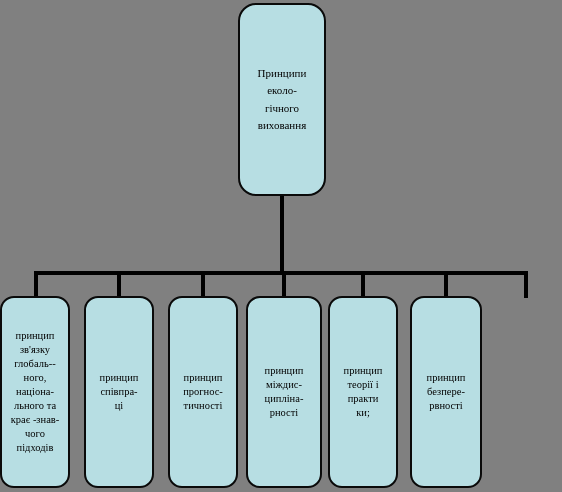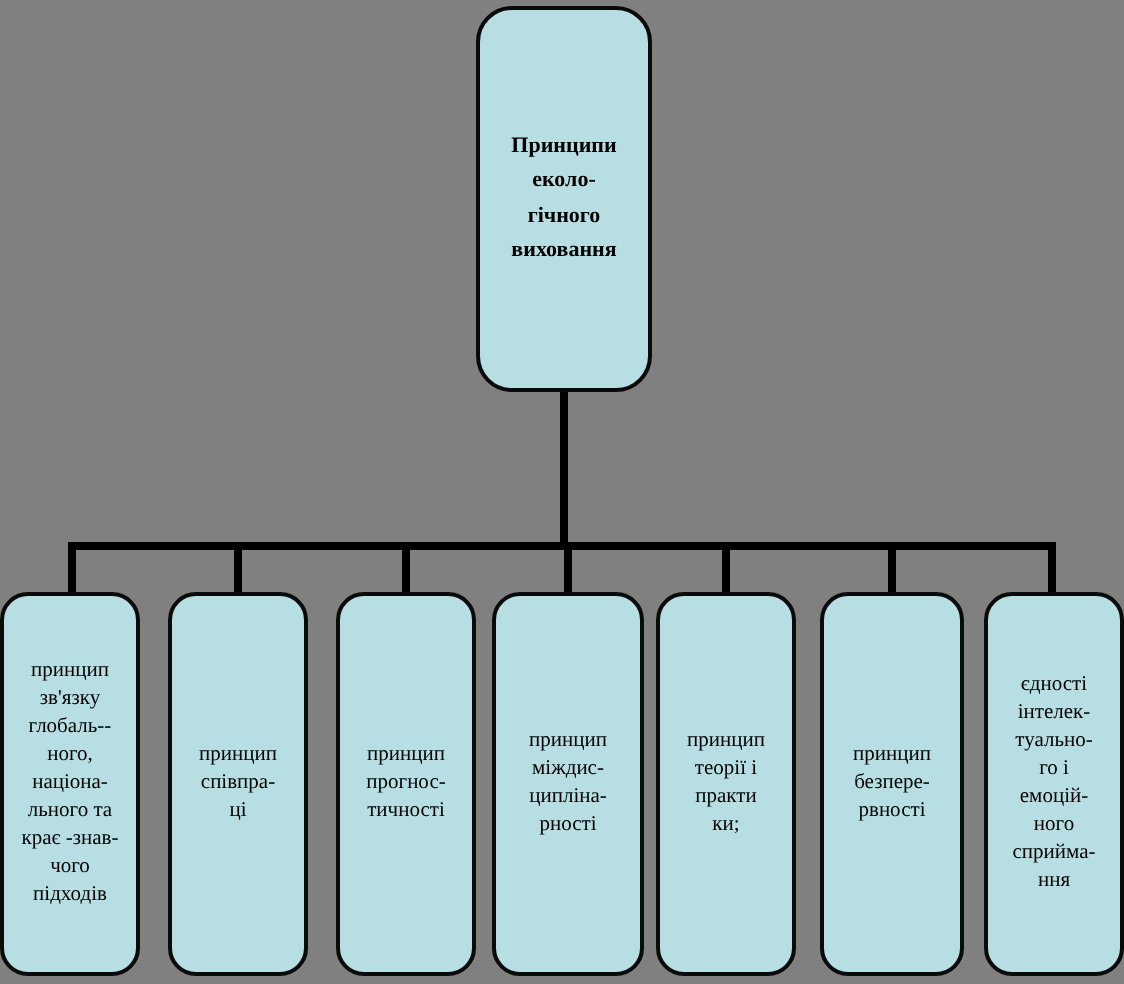--- a/index.html
+++ b/index.html
@@ -57,21 +57,21 @@
   #node-root {
     left: 238px;
     top: 3px;
     width: 88px;
     height: 193px;
     border-radius: 18px;
   }
   #node-root .label {
     font-size: 11px;
     line-height: 1.55;
-    font-weight: bold;
+    font-weight: normal;
   }
 
   
   .leaf {
     top: 296px;
     height: 192px;
     width: 70px;
   }
   .leaf .label {
     font-size: 10.5px;
@@ -140,24 +140,14 @@
     <span class="label">принцип
 теорії і
 практи
 ки;</span>
   </div>
   <div class="node leaf" id="node-leaf-6">
     <span class="label">принцип
 безпере-
 рвності</span>
   </div>
-  <div class="node leaf" id="node-leaf-7">
-    <span class="label">єдності
-інтелек-
-туально-
-го і
-емоцій-
-ного
-сприйма-
-ння</span>
-  </div>
 
 </div>
 
 </body></html>

